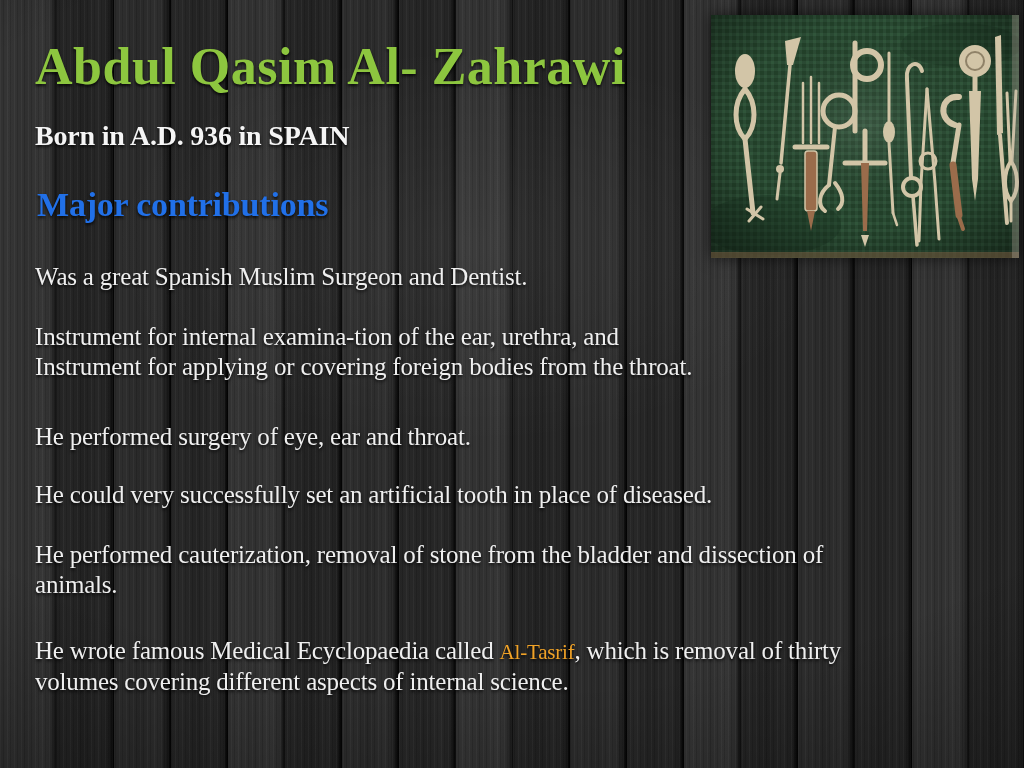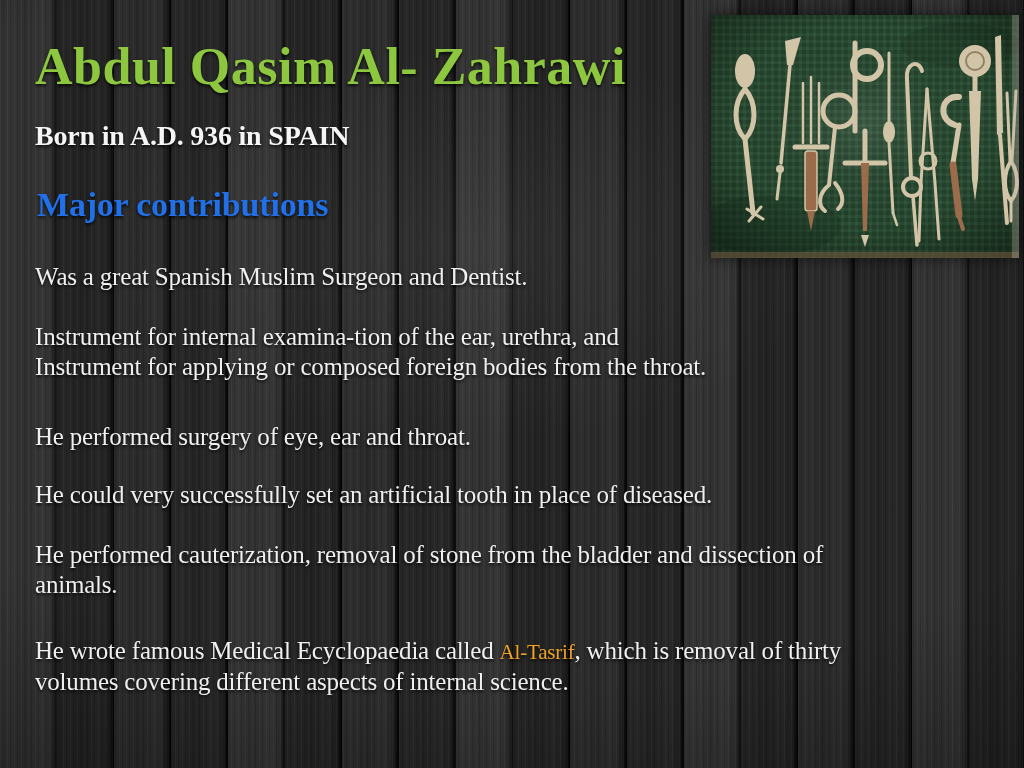--- a/index.html
+++ b/index.html
@@ -69,21 +69,21 @@
 <div class="slide">
 
   <div class="content">
 
     <h1 class="title txt">Abdul Qasim Al- Zahrawi</h1>
 
     <p class="subtitle txt">Born in A.D. 936 in SPAIN</p>
 
     <h2 class="heading txt">Major contributions</h2>
 
-    <p class="body txt m40"><span>Was a great Spanish Muslim Surgeon and Dentist.</span><br><br><span>Instrument for internal examina-tion of the ear, urethra, and</span><br><span>Instrument for applying or composed foreign bodies from the throat.</span></p>
+    <p class="body txt m40"><span>Was a great Spanish Muslim Surgeon and Dentist.</span><br><br><span>Instrument for internal examina-tion of the ear, urethra, and</span><br><span>Instrument for applying or covering foreign bodies from the throat.</span></p>
 
     <p class="body txt"><span>He performed surgery of eye, ear and throat.</span></p>
 
     <p class="body txt m30"><span>He could very successfully set an artificial tooth in place of diseased.</span></p>
 
     <p class="body txt m36"><span>He performed cauterization, removal of stone from the bladder and dissection of</span><br><span>animals.</span></p>
 
     <p class="body txt"><span>He wrote famous Medical Ecyclopaedia called </span><span class="highlight">Al-Tasrif</span><span>, which is removal of thirty</span><br><span>volumes covering different aspects of internal science.</span></p>
 
   </div>

